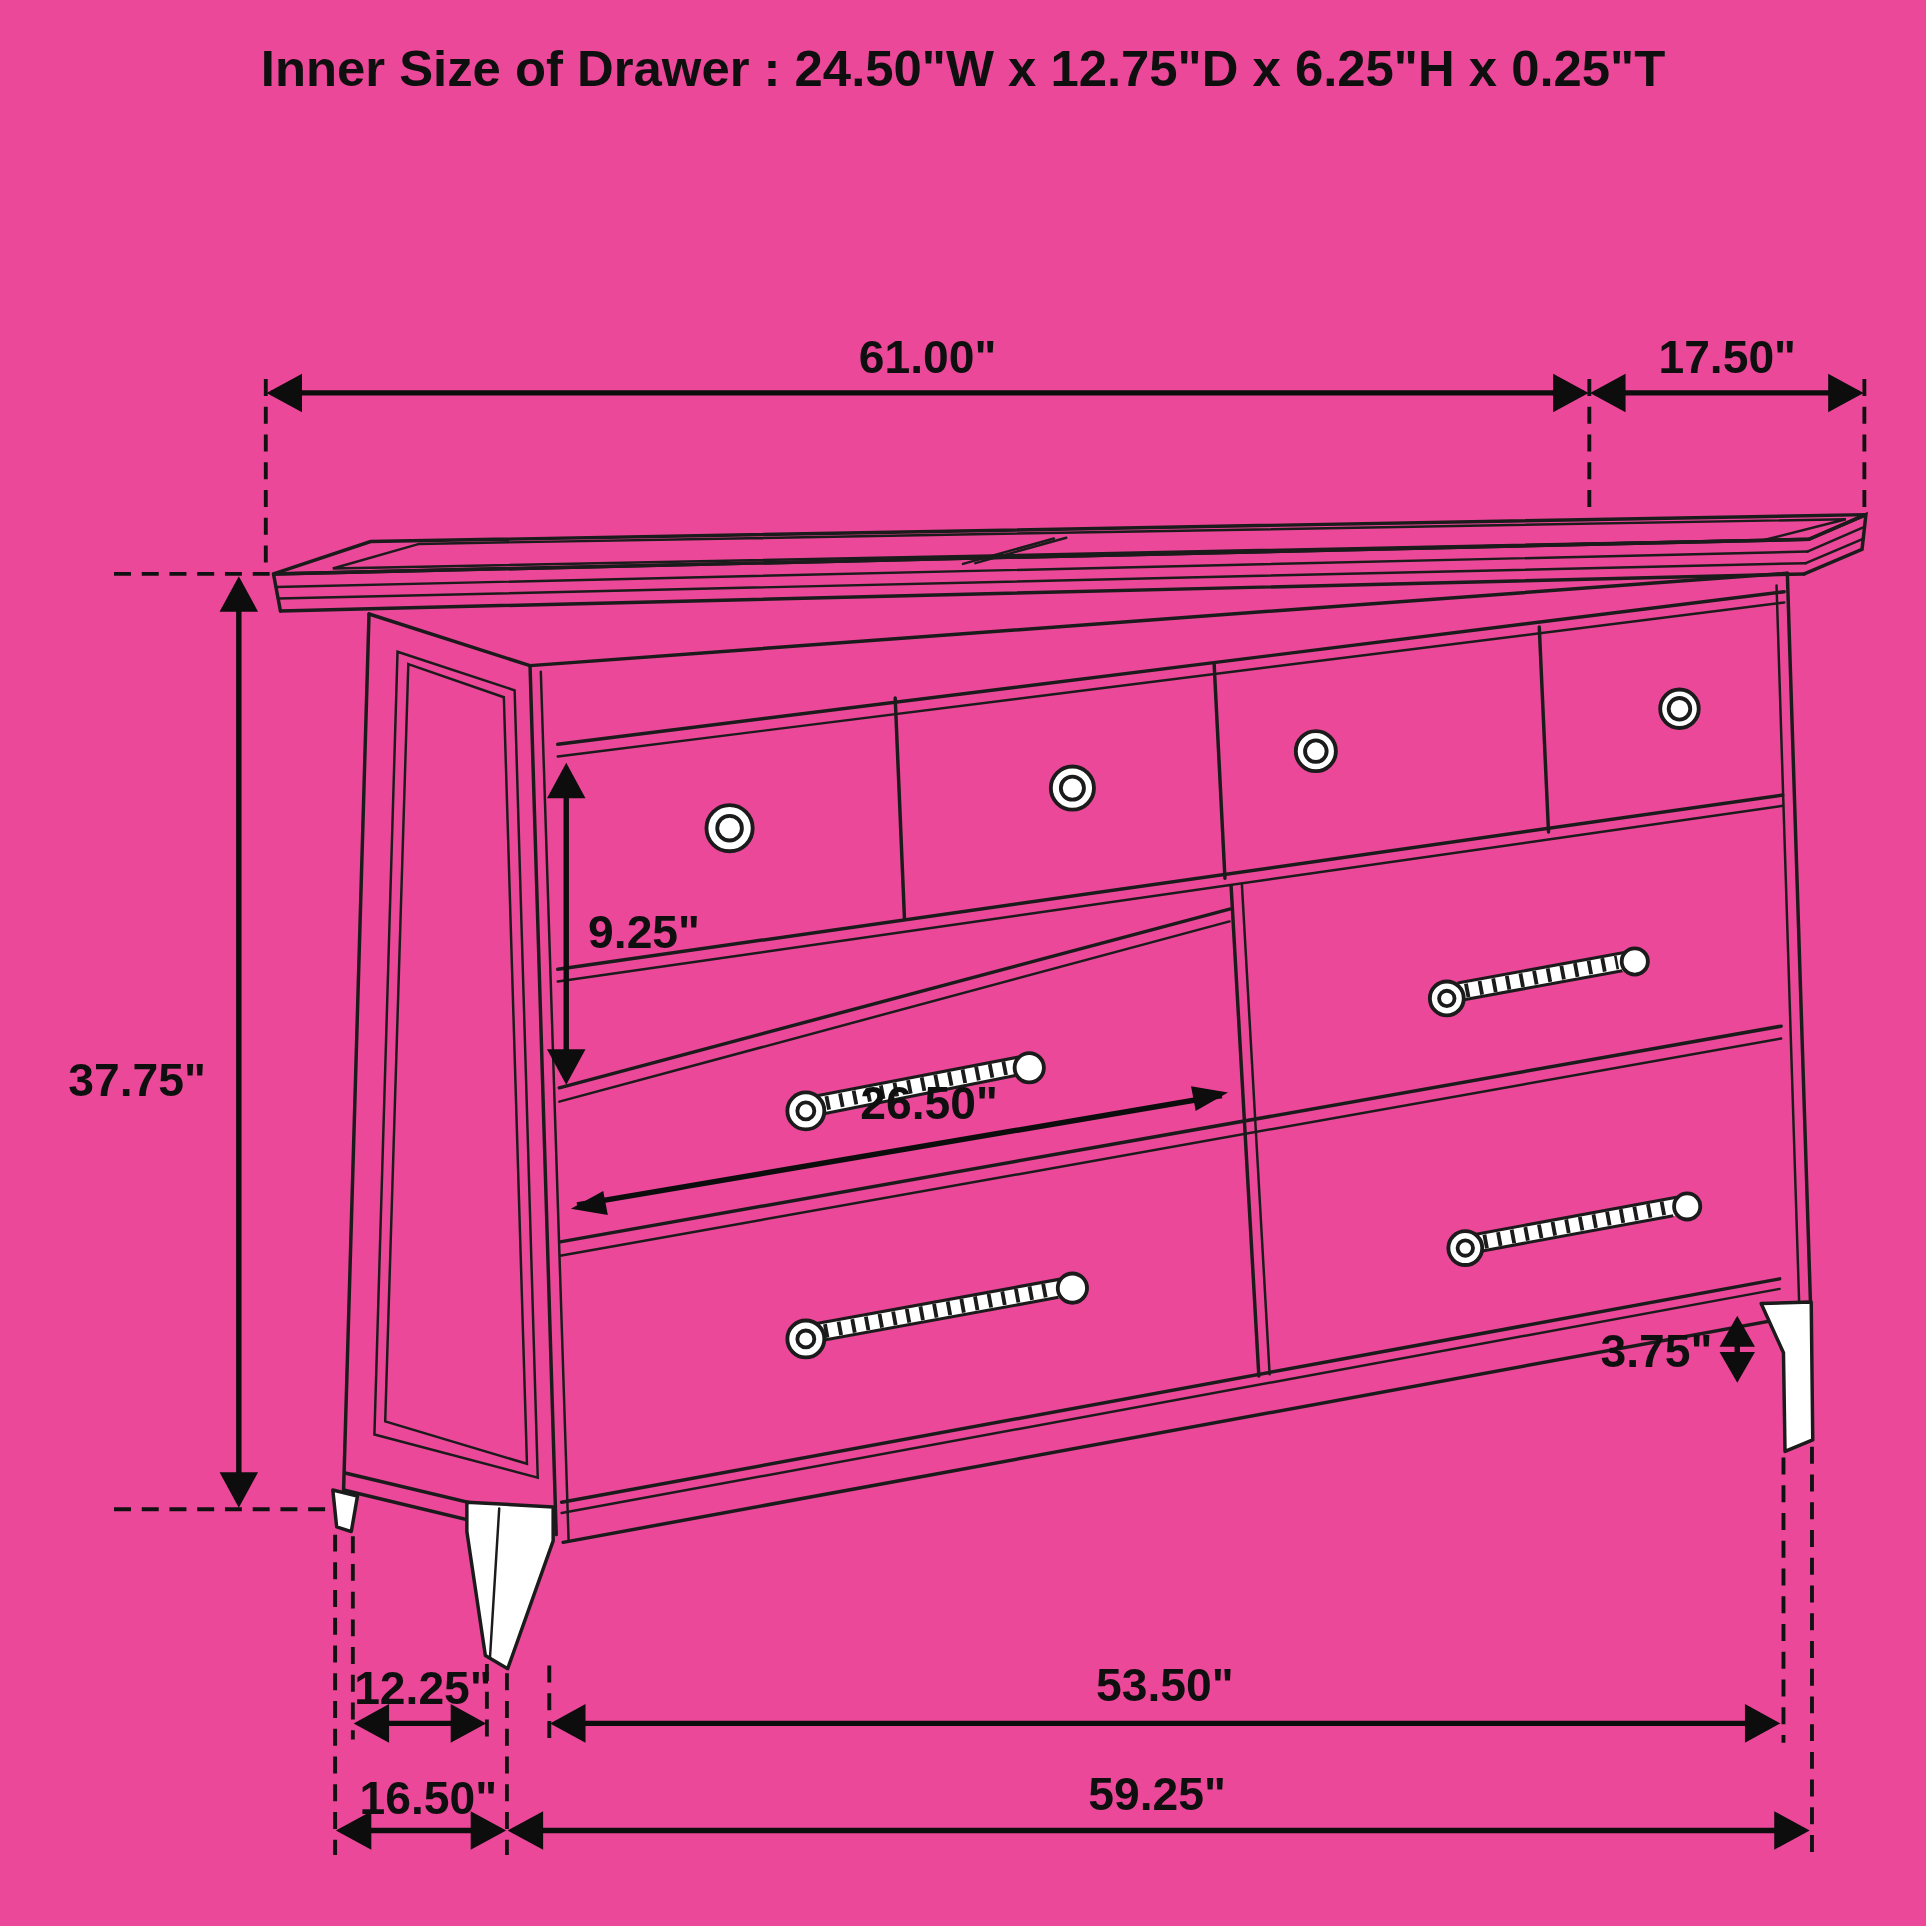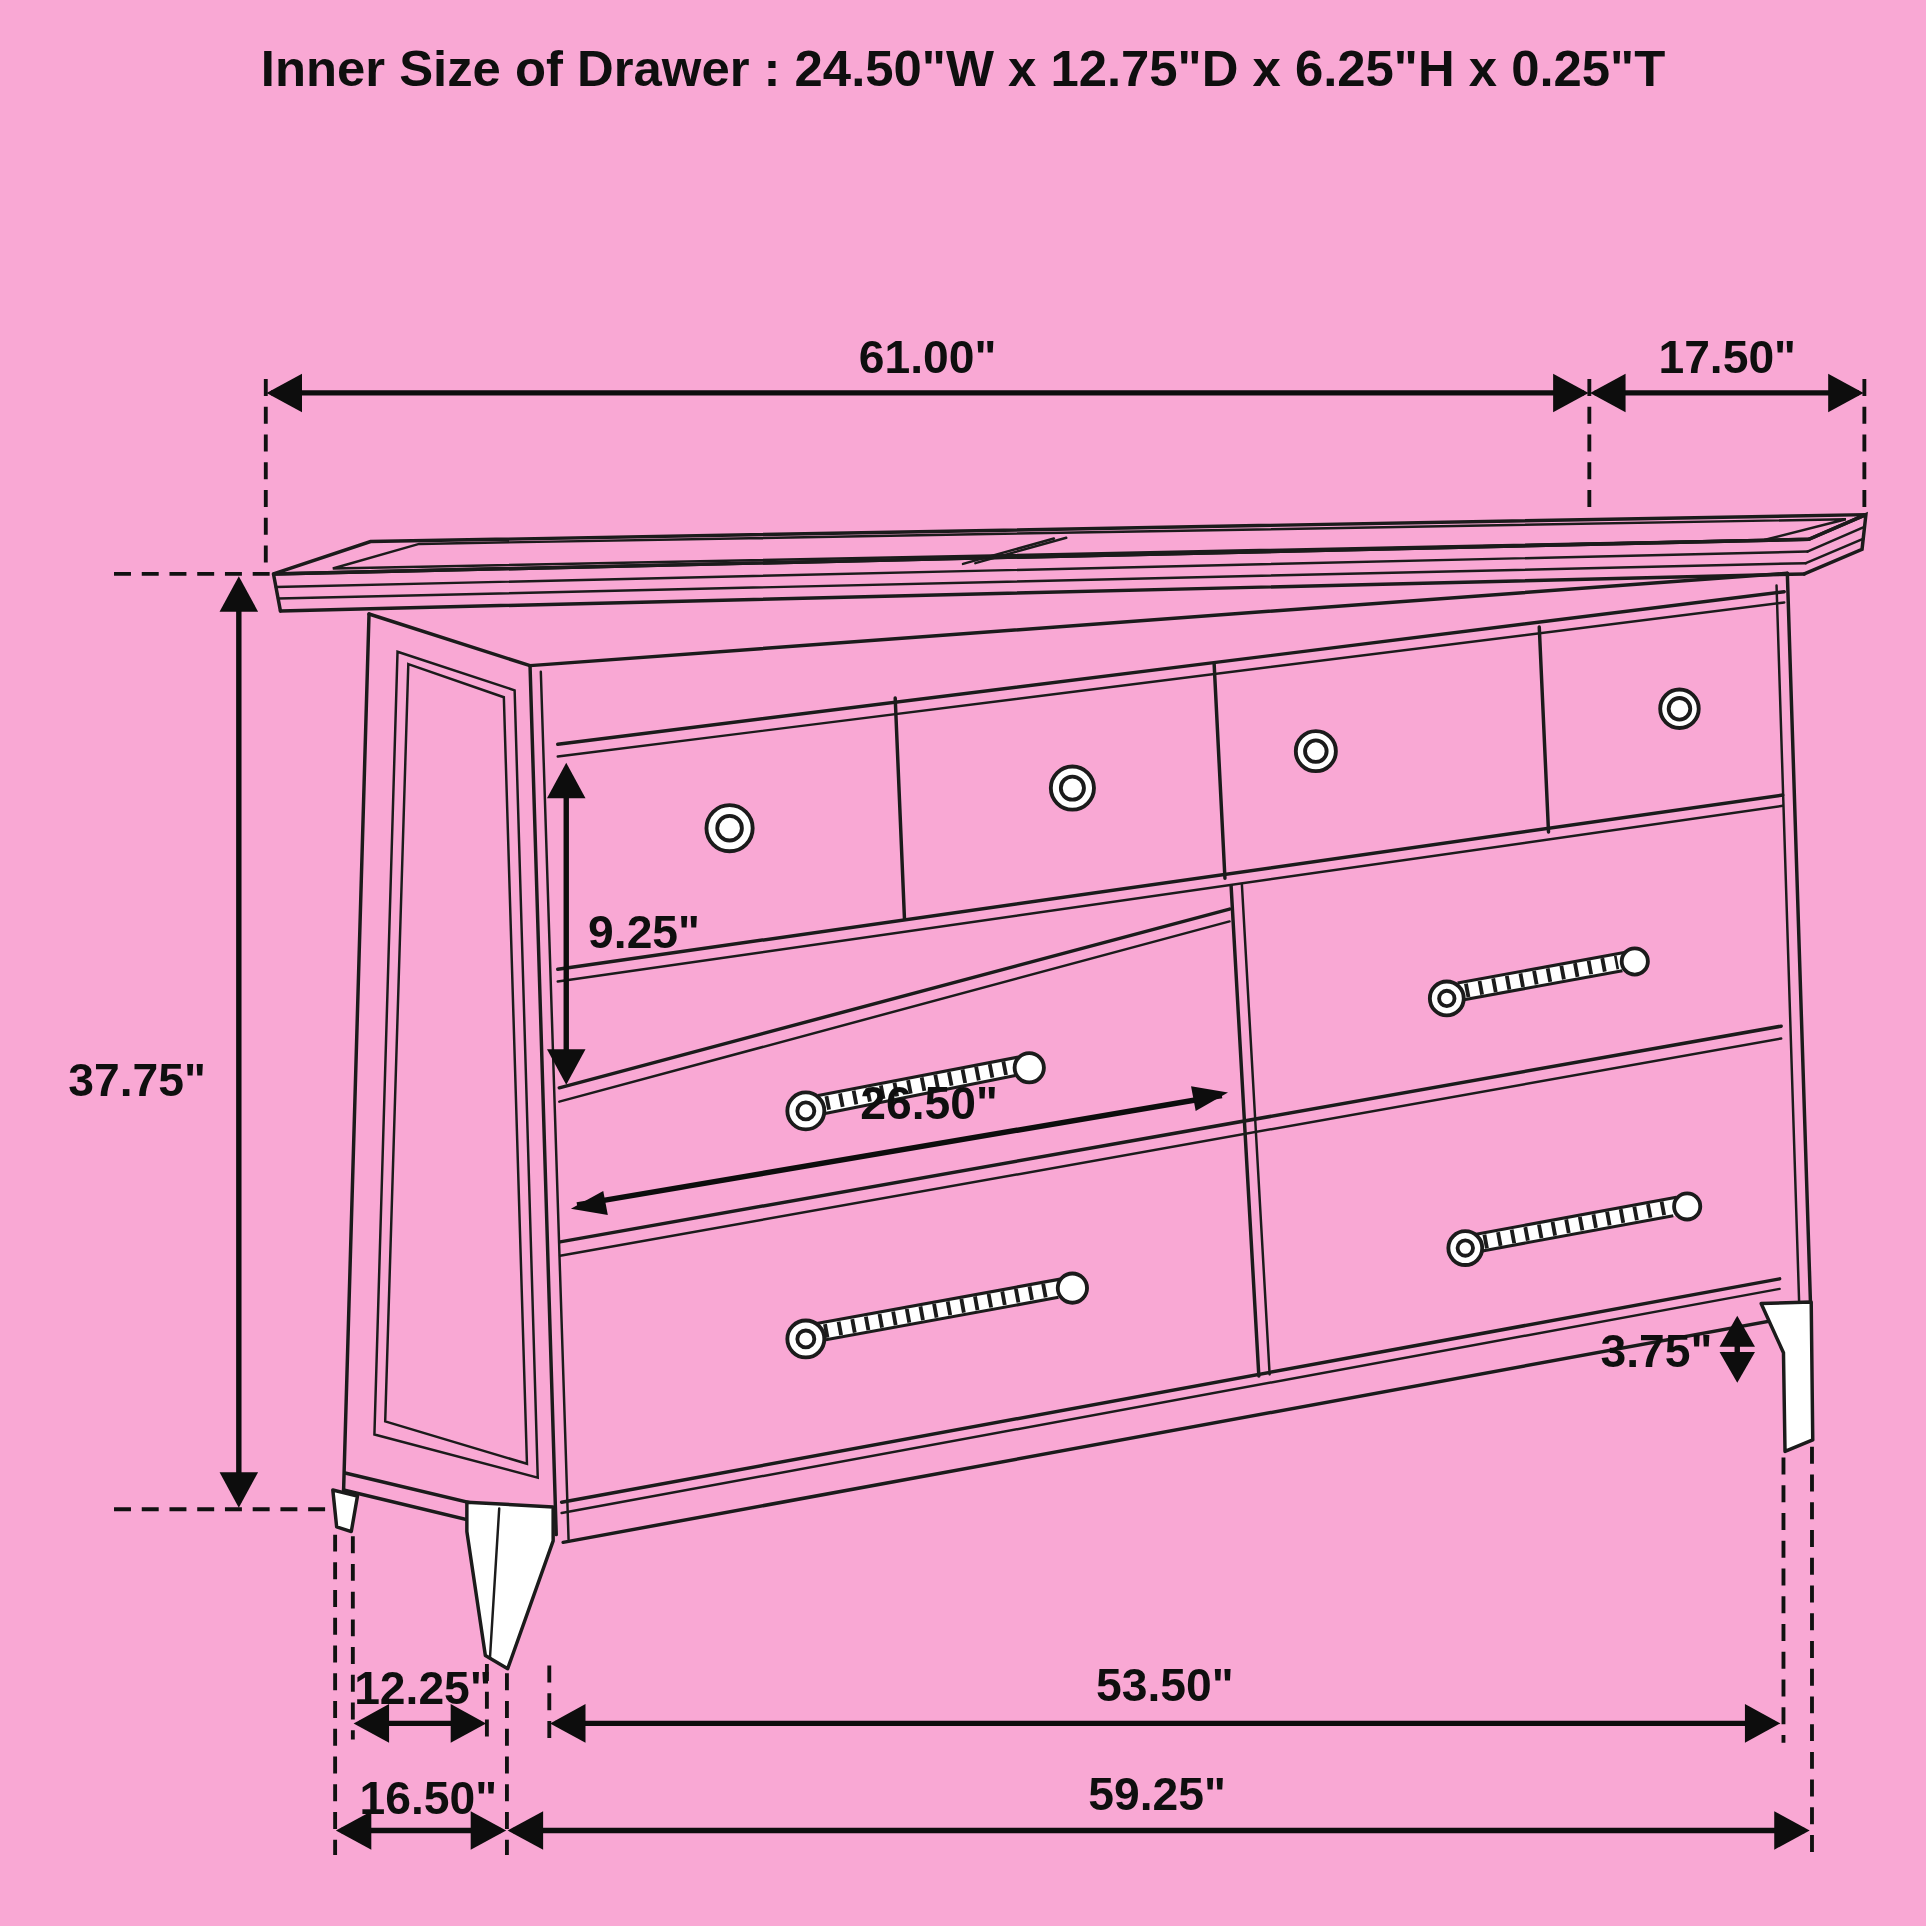--- a/index.html
+++ b/index.html
@@ -1,16 +1,16 @@
 <!DOCTYPE html>
 <html style="font-size:12.3px"><head>
 <meta charset="utf-8">
 <style>
   html,body{margin:0;padding:0;background:#ffffff;}
-  .stage{position:relative;width:1926px;height:1926px;background:#f9a8d4;overflow:hidden;}
+  .stage{position:relative;width:1926px;height:1926px;background:#ec4899;overflow:hidden;}
   svg{display:block;}
   text{font-family:"Liberation Sans","DejaVu Sans",sans-serif;font-weight:bold;fill:#0f0f0f;}
   .dimtext{font-size:60px;}
   .titletext{font-size:66px;}
   .ln{stroke:#1b1b1b;stroke-width:4.5;fill:none;stroke-linecap:round;}
   .ln2{stroke:#1b1b1b;stroke-width:3.2;fill:none;stroke-linecap:round;}
   .poly{stroke:#1b1b1b;stroke-width:4.5;fill:#ffffff;stroke-linejoin:round;}
   .dash{stroke:#111;stroke-width:5;fill:none;stroke-dasharray:22 14;}
   .dim{stroke:#0d0d0d;stroke-width:7;fill:none;}
   .head{fill:#0d0d0d;stroke:none;}

